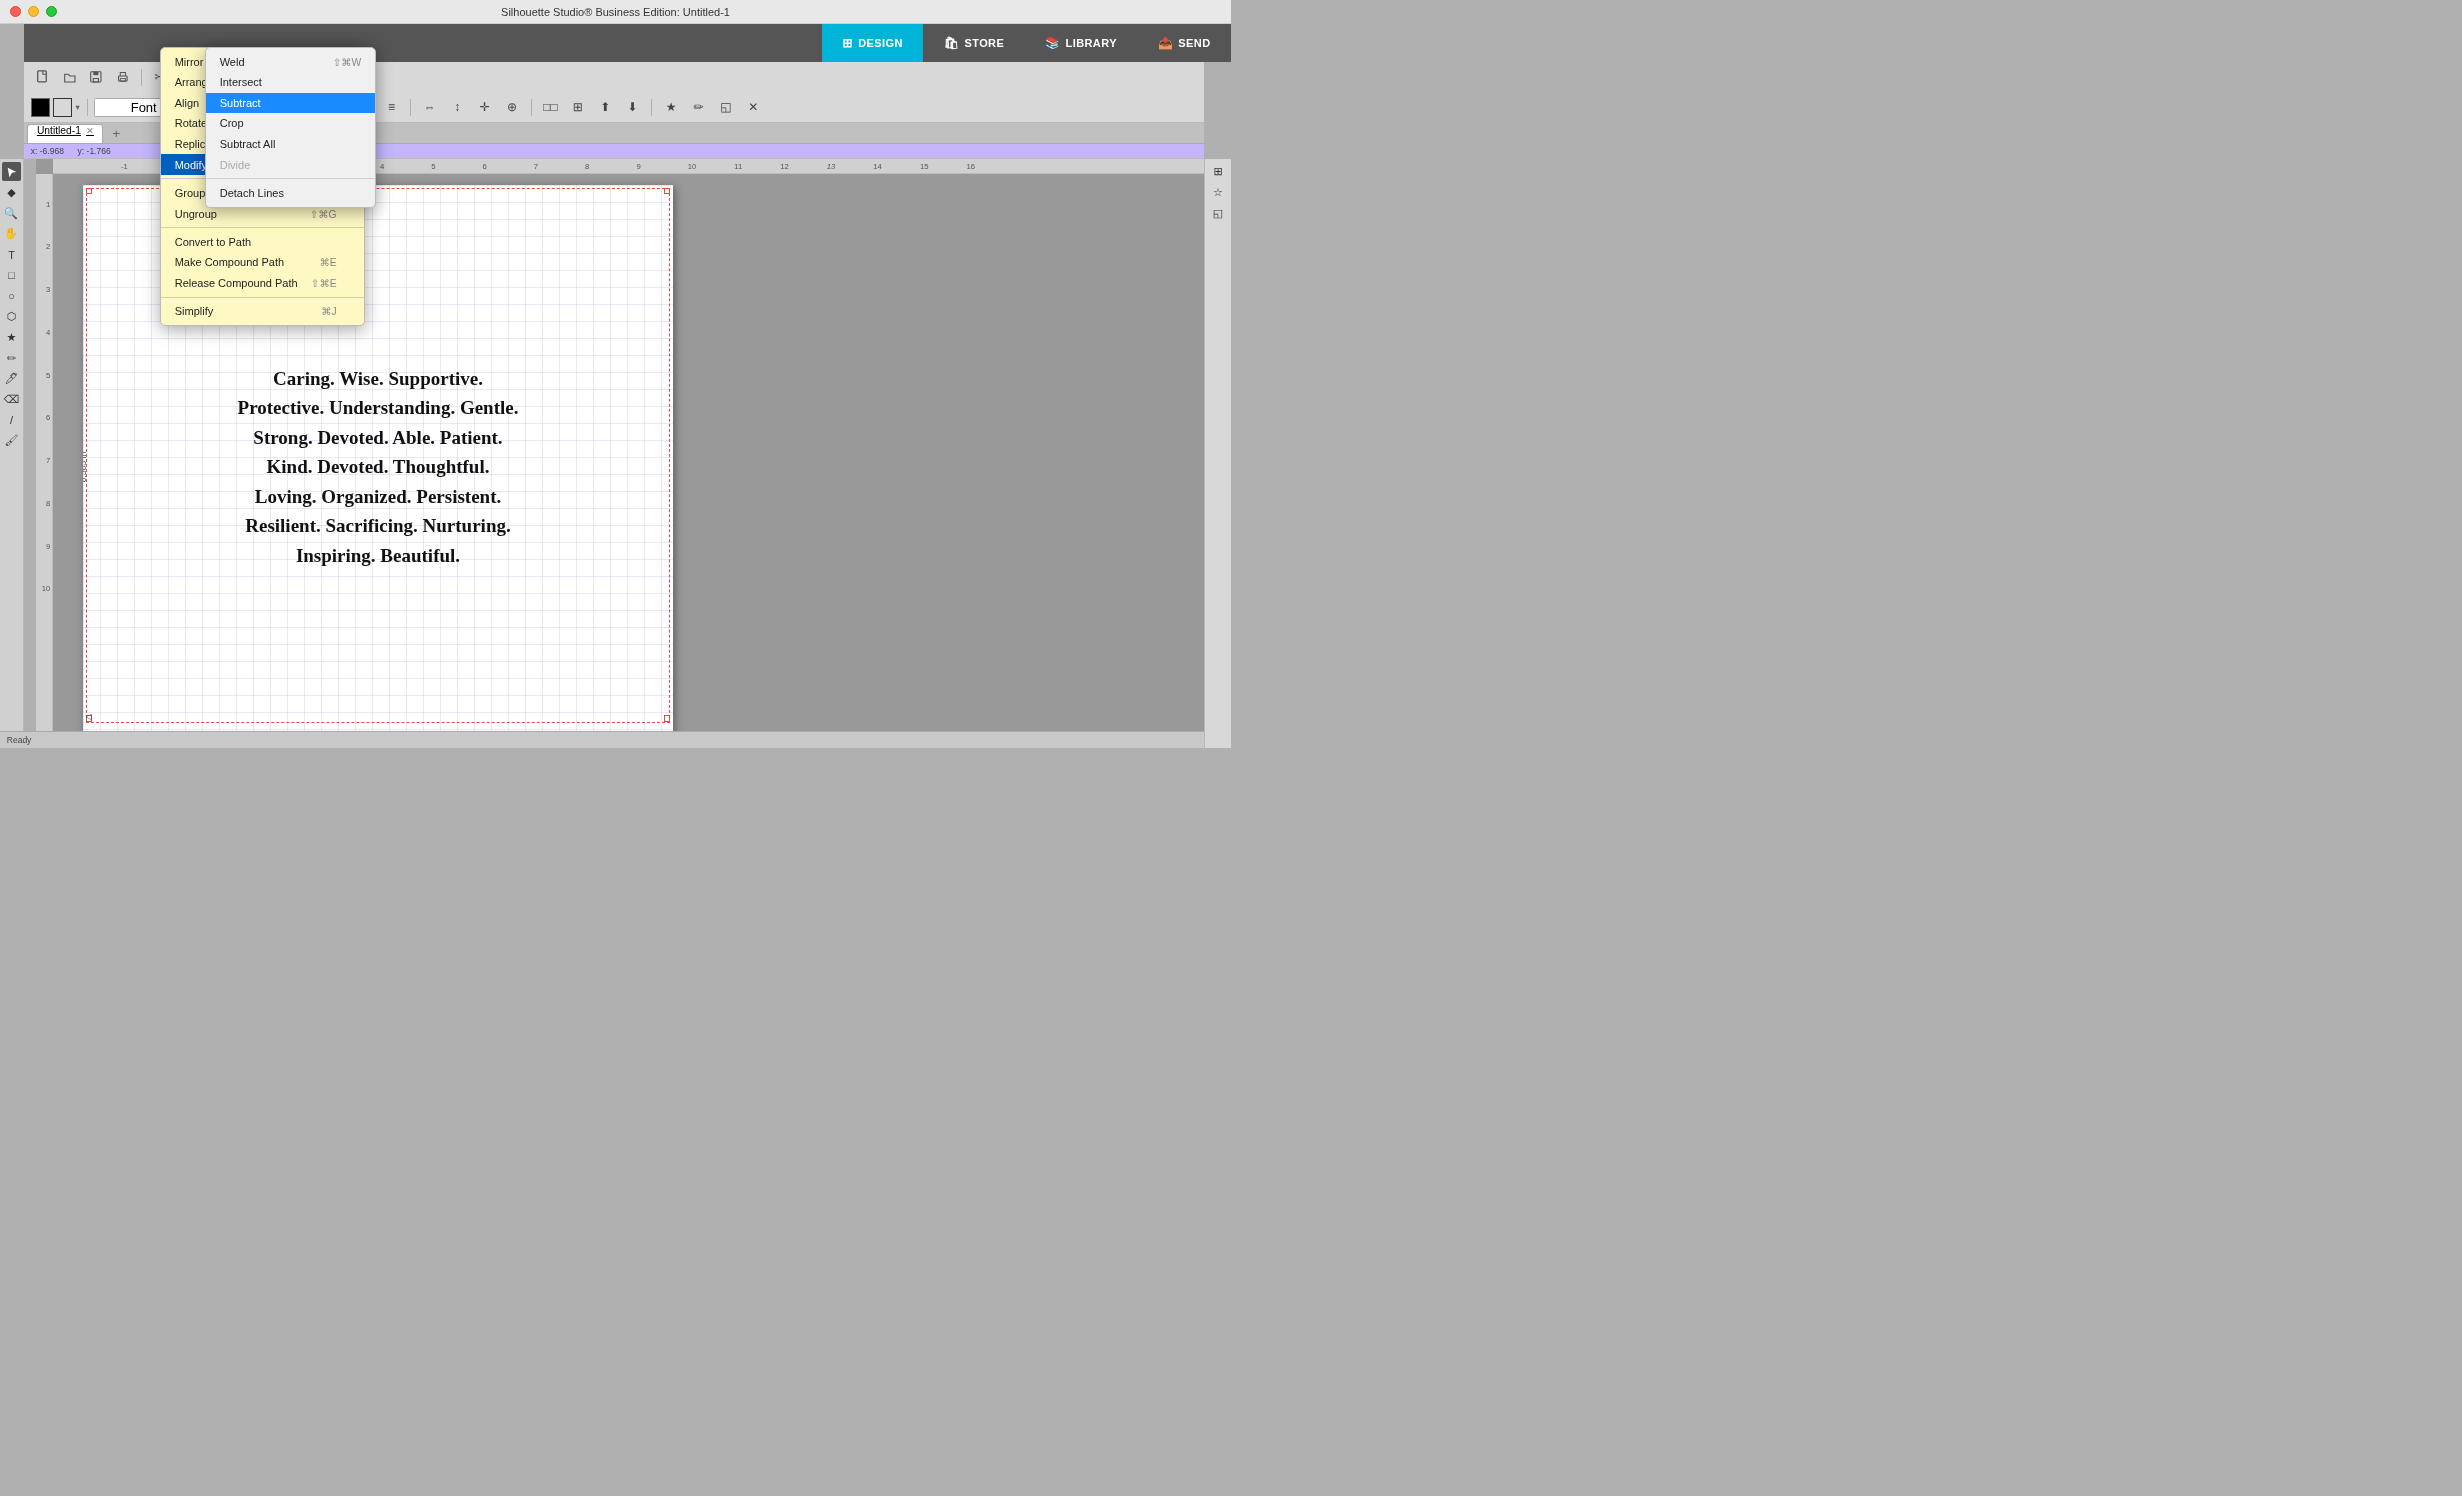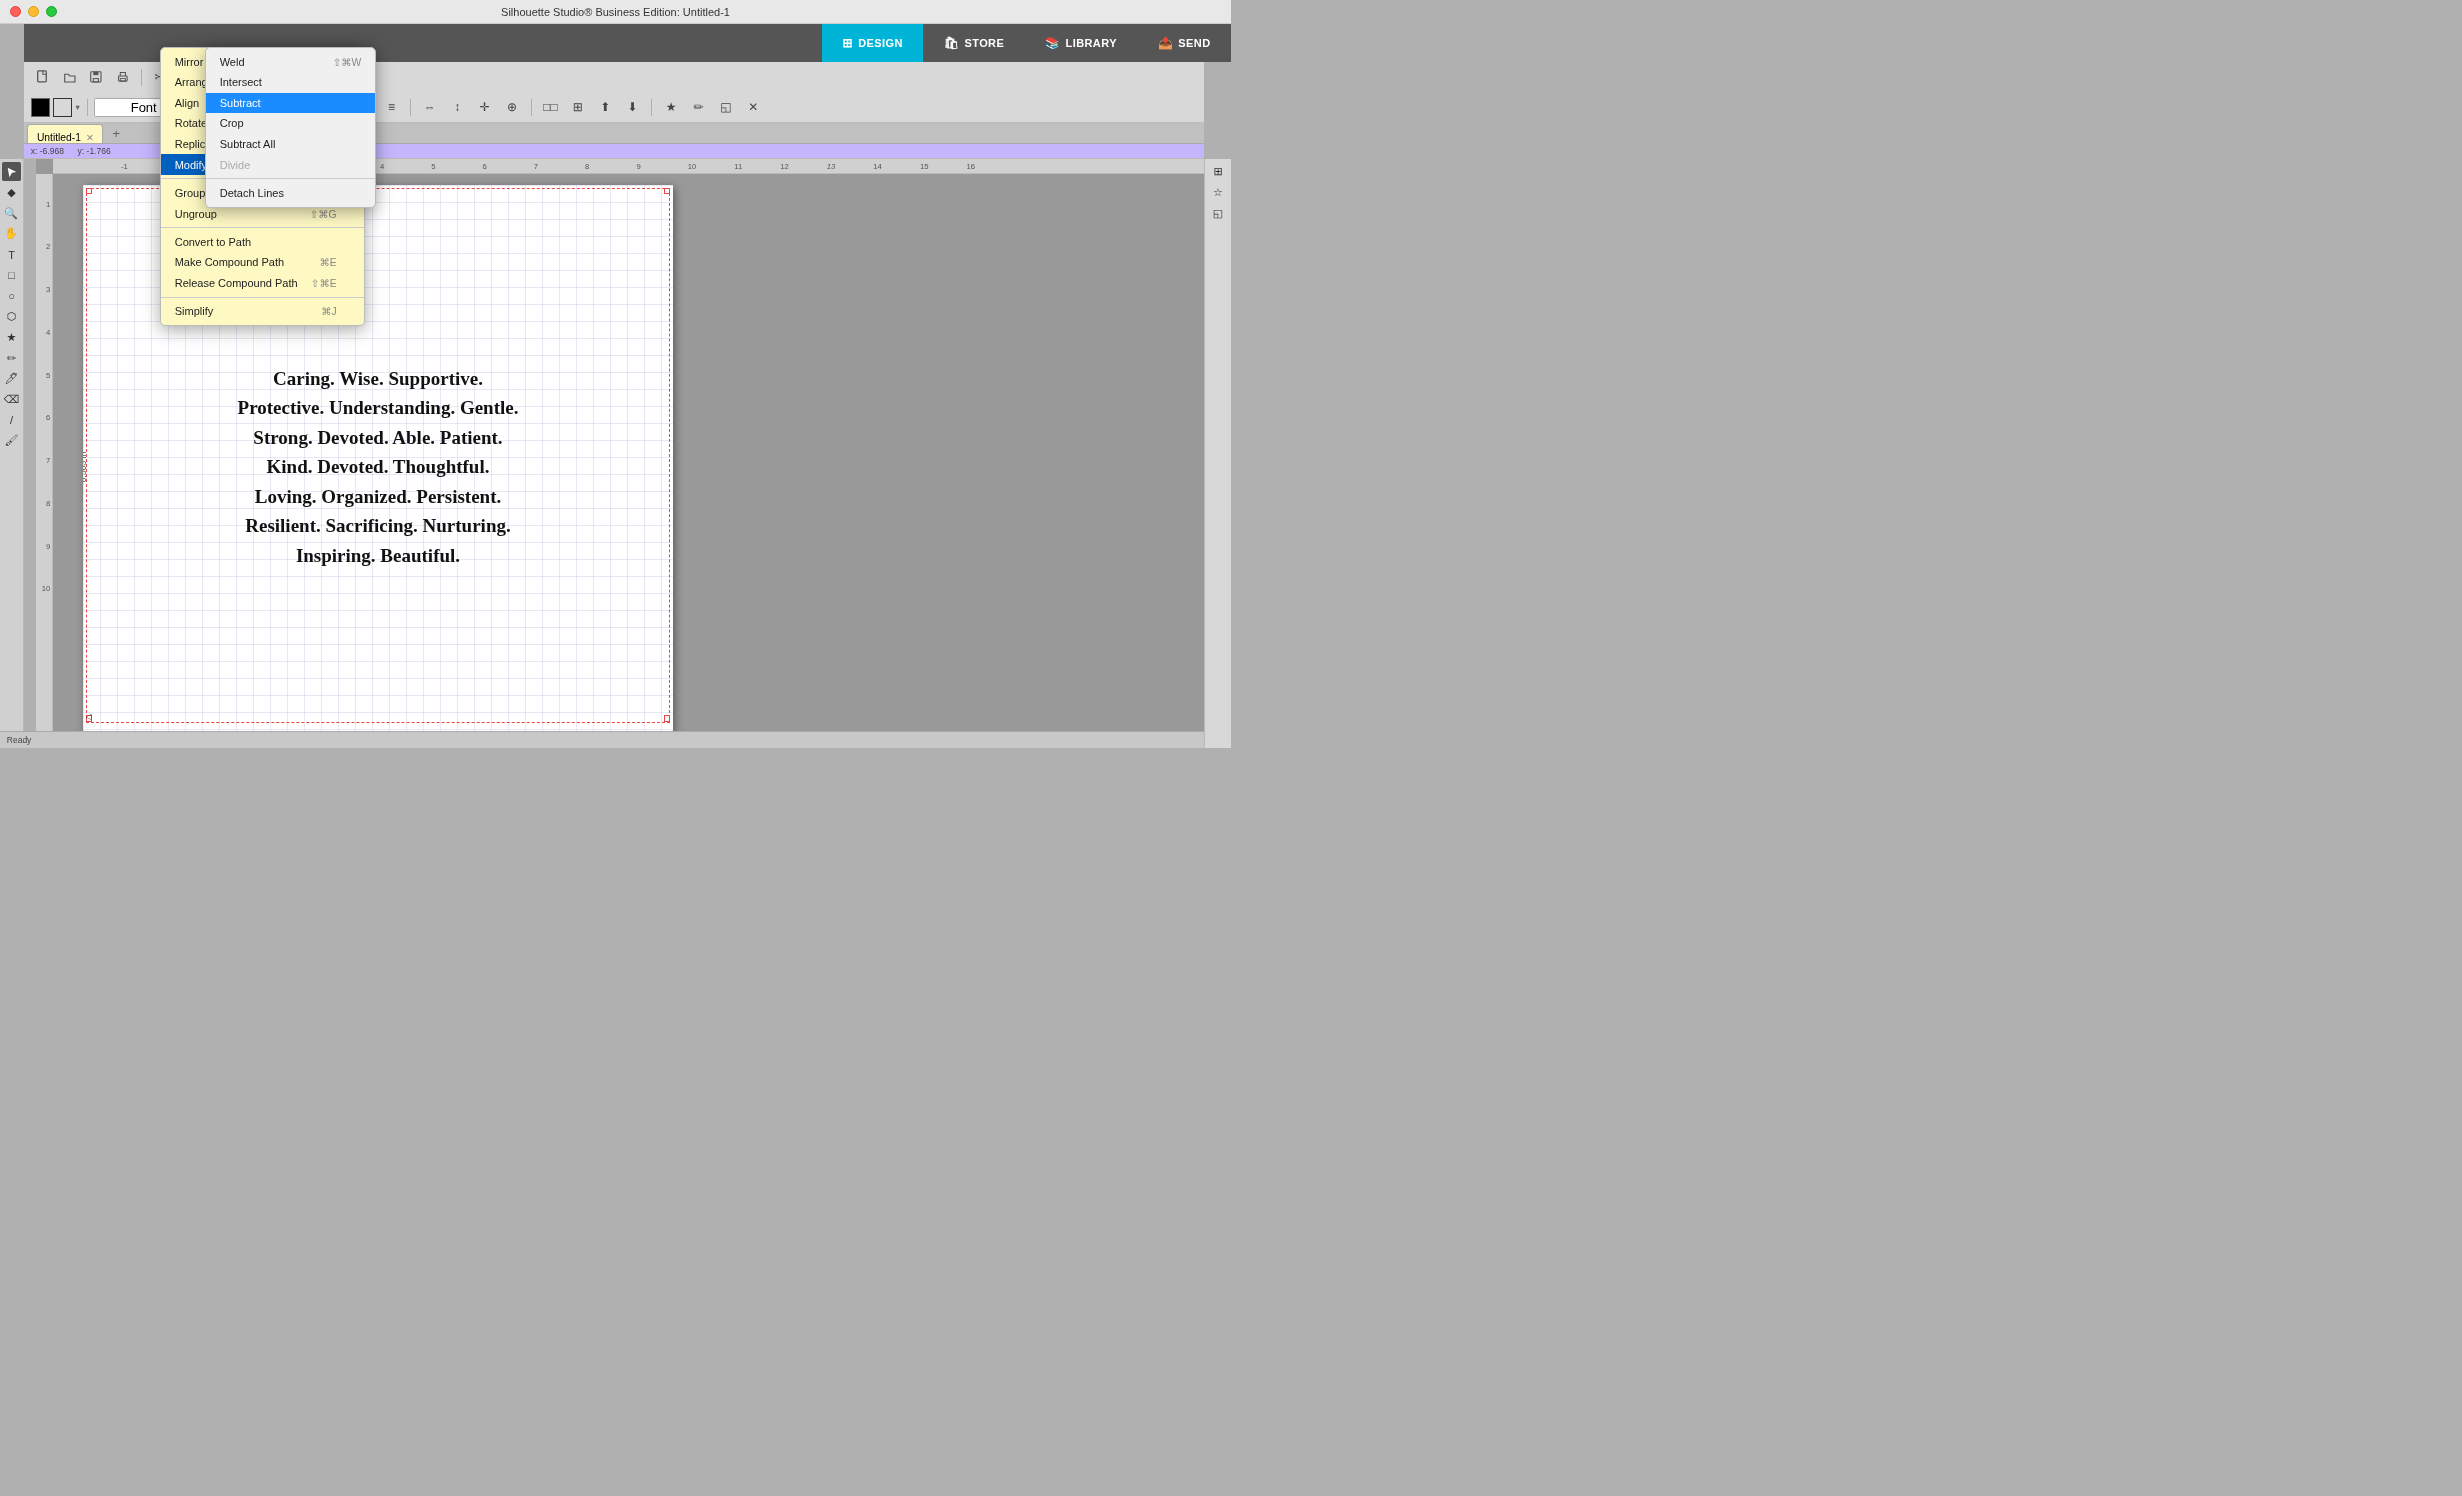--- a/index.html
+++ b/index.html
@@ -136,30 +136,31 @@
       align-items: center;
       justify-content: center;
       border-radius: 1.7px;
       cursor: pointer;
       font-size: 11px;
       color: #333;
     }
     .sidebar-tool.active { background: #555; color: white; }
     .doc-tab {
       height: 19px;
-      background: #fef9c3;
+      background: #ffffff;
       border: 0.9px solid #aaa;
       border-bottom: none;
       border-radius: 3.4px 3.4px 0 0;
       display: flex;
-      align-items: flex-end;
+      align-items: flex-start;
       padding: 0 8.5px;
       gap: 5.1px;
       font-size: 10.3px;
       cursor: pointer;
+      text-decoration: underline;
     }
     .tab-close {
       font-size: 9.4px;
       color: #888;
       cursor: pointer;
     }
     .tab-add {
       width: 19px;
       height: 19px;
       display: flex;

